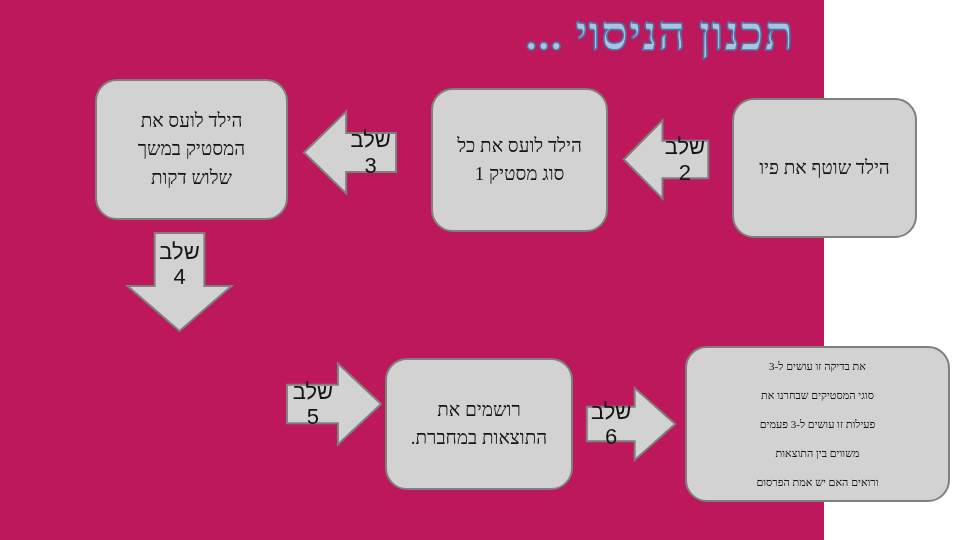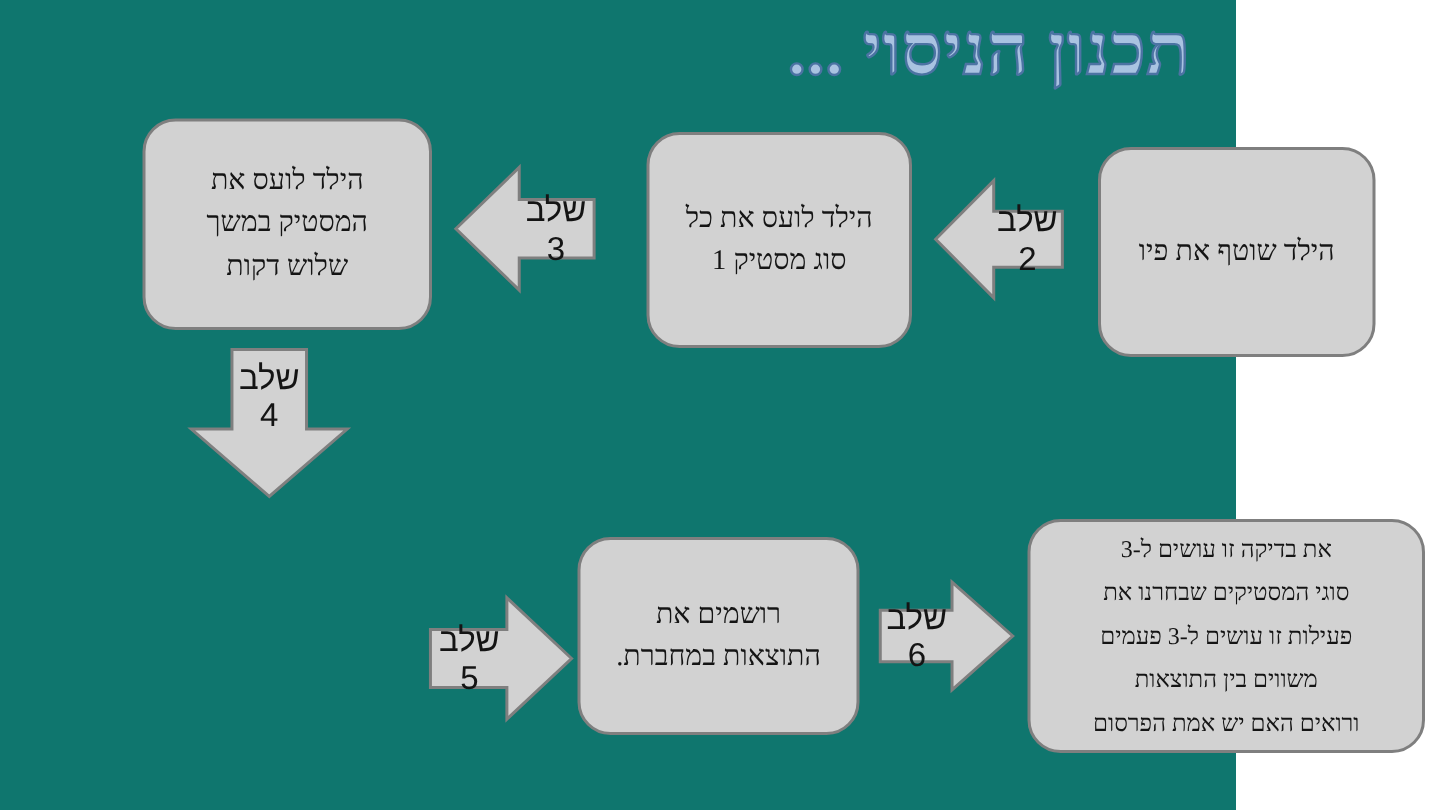--- a/index.html
+++ b/index.html
@@ -1,18 +1,18 @@
 <!DOCTYPE html>
 <html lang="he"><head>
 <meta charset="utf-8">
 <style>
   html,body{margin:0;padding:0;background:#fff;}
   body{width:960px;height:540px;overflow:hidden;}
   .slide{
-    position:relative;width:824px;height:540px;background:#0f766e;
+    position:relative;width:824px;height:540px;background:#be185d;
     font-family:"Liberation Serif","DejaVu Sans",serif;
     --shape-fill:#d2d2d2;--shape-border:#7f7f7f;
     --title-fill:#a9c3e1;--title-outline:#4c73a3;
   }
   .txt{unicode-bidi:plaintext;white-space:pre-line;text-align:center;}
   .title{
     position:absolute;top:8px;right:30px;
     font-size:48px;font-weight:bold;line-height:1.1;
     color:var(--title-fill);
     -webkit-text-stroke:1.6px var(--title-outline);
@@ -23,36 +23,36 @@
     border:2px solid var(--shape-border);border-radius:22px;
     display:flex;align-items:center;justify-content:center;
     color:#141414;font-size:19px;line-height:1.5;
     box-sizing:border-box;padding:2px 21px;
   }
   #box-chew-duration{left:95px;top:79px;width:193px;height:141px;}
   #box-chew-type{left:431px;top:88px;width:177px;height:144px;}
   #box-rinse{left:732px;top:98px;width:185px;height:140px;}
   #box-measure-ph{left:77px;top:349px;width:194px;height:146px;}
   #box-record{left:385px;top:358px;width:188px;height:132px;}
-  #box-repeat{left:685px;top:346px;width:265px;height:156px;font-size:16px;line-height:29px;padding:2px 4px;}
+  #box-repeat{left:685px;top:346px;width:265px;height:156px;font-size:11px;line-height:29px;padding:2px 4px;}
   .arrow{position:absolute;}
   .arrow svg{position:absolute;inset:0;width:100%;height:100%;overflow:visible;}
   .arrow polygon{fill:var(--shape-fill);stroke:var(--shape-border);stroke-width:2;vector-effect:non-scaling-stroke;}
   .arrow .label{
     position:absolute;display:flex;align-items:center;justify-content:center;
     font-family:"Liberation Sans","DejaVu Sans",sans-serif;
     font-size:22px;color:#141414;line-height:1.15;
   }
   .arrow.left .label{left:46%;right:3%;top:28%;bottom:28%;}
   .arrow.right .label{left:3%;right:46%;top:28%;bottom:28%;}
   .arrow.down .label{left:20%;right:20%;top:5%;bottom:40%;}
   #arrow-step2{left:622px;top:117px;width:88px;height:85px;}
   #arrow-step3{left:302px;top:108px;width:96px;height:89px;}
   #arrow-step4{left:123px;top:231px;width:113px;height:102px;}
-  #arrow-step5{left:285px;top:395px;width:98px;height:88px;}
+  #arrow-step5{left:285px;top:360px;width:98px;height:88px;}
   #arrow-step6{left:585px;top:385px;width:92px;height:78px;}
 </style>
 </head>
 <body>
 
 <div class="slide" style="--shape-fill: #d2d2d2; --shape-border: #7f7f7f; --title-fill: #a9c3e1; --title-outline: #4c73a3;">
 
   <div class="title txt">תכנון הניסוי ...</div>
 
   <div class="box" id="box-rinse">

